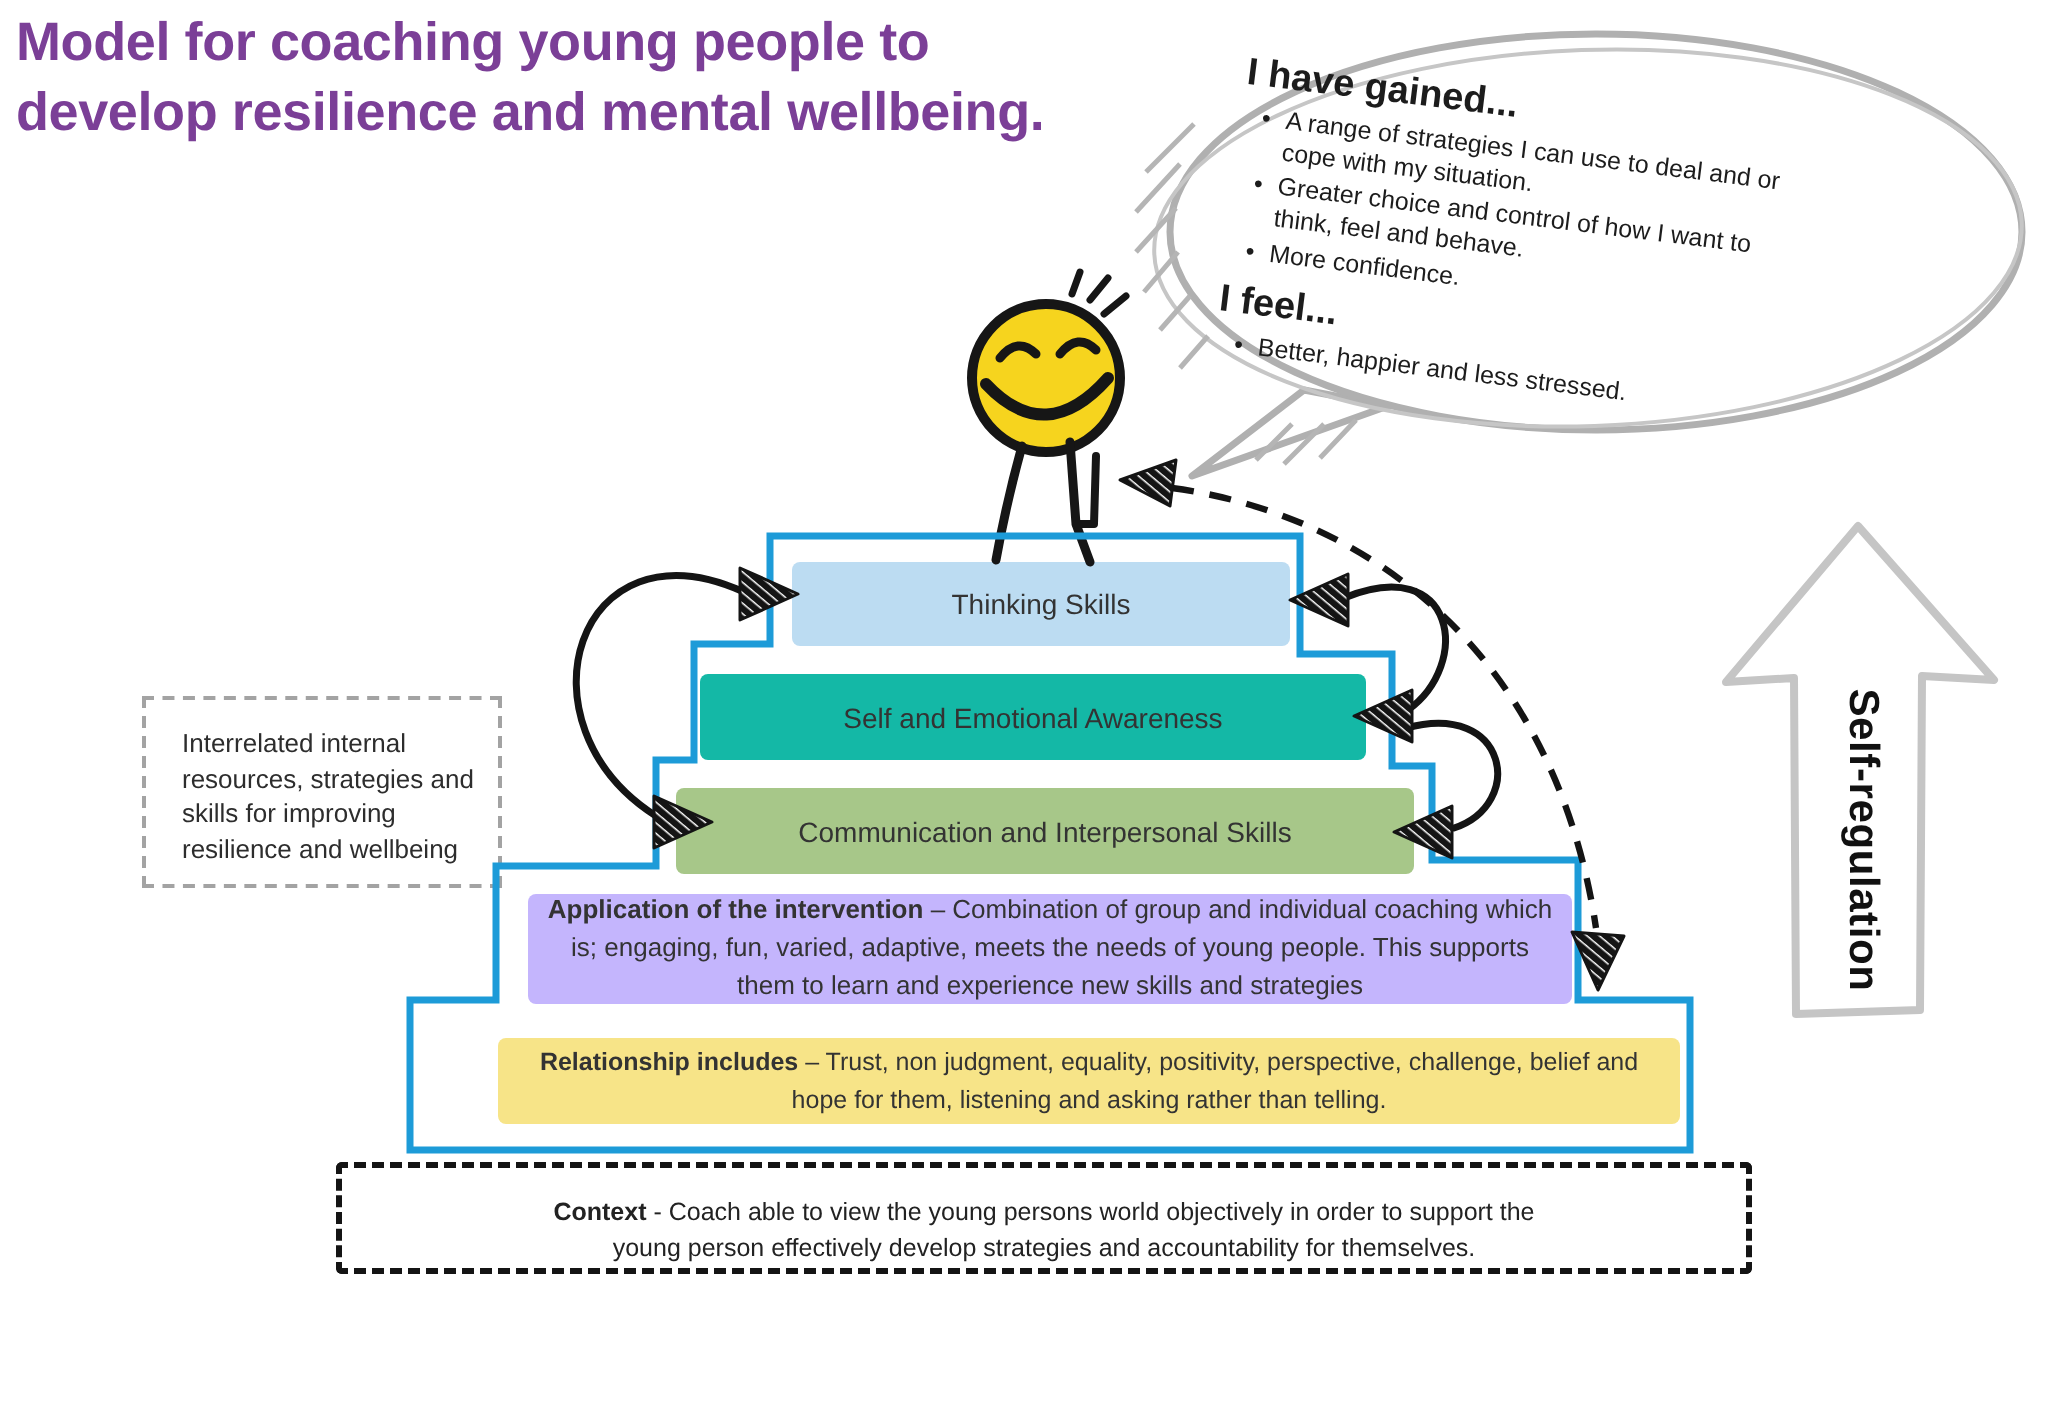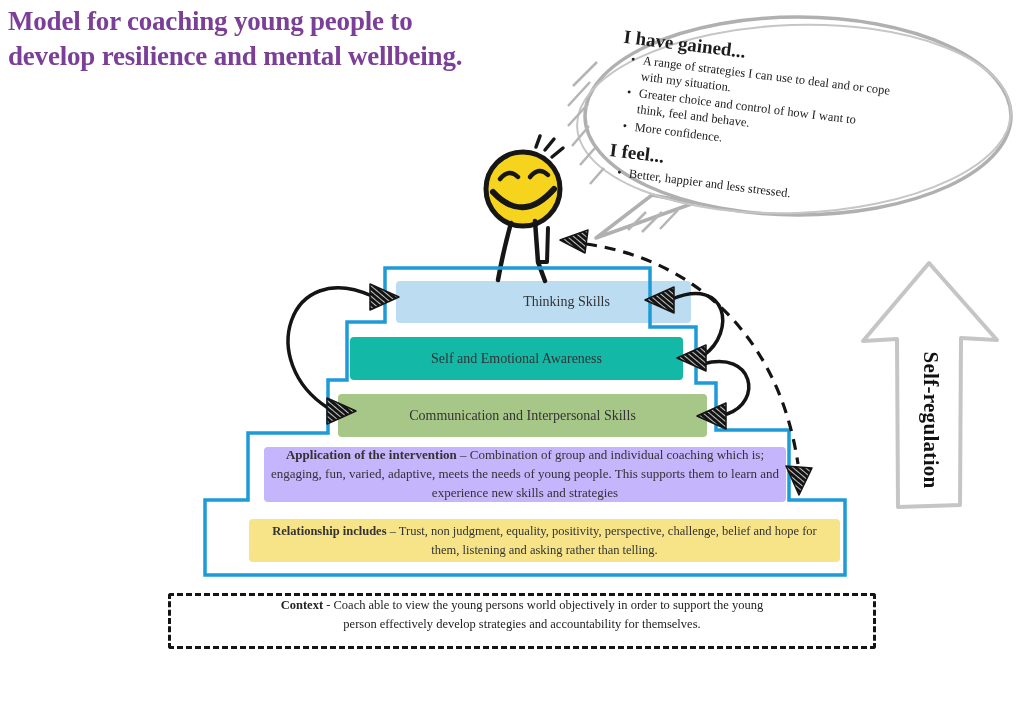--- a/index.html
+++ b/index.html
@@ -1,18 +1,18 @@
 <!DOCTYPE html>
 <html><head>
 <meta charset="utf-8">
 <style>
   html,body{margin:0;padding:0;background:#fff;}
   #canvas{
     position:relative;width:1024px;height:704px;overflow:hidden;background:#fff;
-    font-family:Liberation Serif, serif;
+    font-family:Liberation Sans, sans-serif;
   }
   .abs{position:absolute;}
   .z2{z-index:2;}
   .z4{z-index:4;}
   #overlay{position:absolute;left:0;top:0;z-index:3;pointer-events:none;}
 
   
   .title{left:8px;top:4px;width:540px;font-size:27px;font-weight:bold;color:#7b3f97;line-height:1.28;letter-spacing:-0.2px;}
 
   
@@ -26,49 +26,52 @@
   .bubble-ul li:nth-child(2) .bl{max-width:248px;}
 
   
   .note{border:2px dashed #a3a3a3;color:#2d2d2d;line-height:1.36;}
   .note1{left:71px;top:348px;width:150px;height:77px;padding:13px 8px 2px 18px;font-size:13px;}
   .note2{left:4px;top:452px;width:179px;height:78px;padding:14px 2px 2px 11px;font-size:13px;}
 
   
   .step{border-radius:4px;color:#333;display:flex;align-items:center;justify-content:center;text-align:center;}
   .step .b{font-weight:bold;}
-  .step0{left:396px;top:281px;width:249px;height:42px;background:#bcdcf2;font-size:14px;padding-left:46px;}
+  .step0{left:396px;top:281px;width:249px;height:42px;background:#bcdcf2;font-size:14px;}
   .step1{left:350px;top:337px;width:333px;height:43px;background:#14b8a6;font-size:14px;}
   .step2{left:338px;top:394px;width:369px;height:43px;background:#a7c789;font-size:14px;text-align:right;}
   .step3{left:264px;top:447px;width:510px;height:55px;padding:0 6px;background:#c4b5fd;font-size:13px;line-height:1.45;}
   .step4{left:224px;top:519px;width:567px;height:43px;padding:0 12px;background:#f7e488;font-size:12.5px;line-height:1.45;margin-left:25px;}
 
   
-  .context{left:168px;top:593px;width:512px;height:50px;padding:0 95px;border:3px dashed #141414;border-radius:3px;
-    font-size:12.5px;color:#222;display:flex;align-items:flex-start;justify-content:center;text-align:center;line-height:1.5;}
+  .context{left:168px;top:581px;width:512px;height:50px;padding:0 95px;border:3px dashed #141414;border-radius:3px;
+    font-size:12.5px;color:#222;display:flex;align-items:flex-end;justify-content:center;text-align:center;line-height:1.5;}
   .context .b{font-weight:bold;}
 
   
   .attribution{left:763px;top:666px;width:241px;height:26px;background:#bcdcf2;border:3px dashed #141414;border-radius:8px;
     font-size:12.5px;font-weight:bold;color:#111;display:flex;align-items:center;justify-content:center;}
 
   
   .selfreg{left:829px;top:406px;width:200px;height:28px;transform:rotate(90deg);text-align:center;
     font-size:21px;font-weight:bold;color:#111;letter-spacing:0.3px;}
 </style>
 </head>
 <body>
 
 <div id="canvas">
 
   <div class="abs z2 title">
     <div>Model for coaching young people to</div>
     <div>develop resilience and mental wellbeing.</div>
   </div>
 
+  <div class="abs z2 note note1">
+    <span>Interrelated internal resources, strategies and skills for improving resilience and wellbeing</span>
+  </div>
 
   <div class="abs z2 step step0">
     <span>Thinking Skills</span>
   </div>
   <div class="abs z2 step step1">
     <span>Self and Emotional Awareness</span>
   </div>
   <div class="abs z2 step step2">
     <span>Communication and Interpersonal Skills</span>
   </div>

